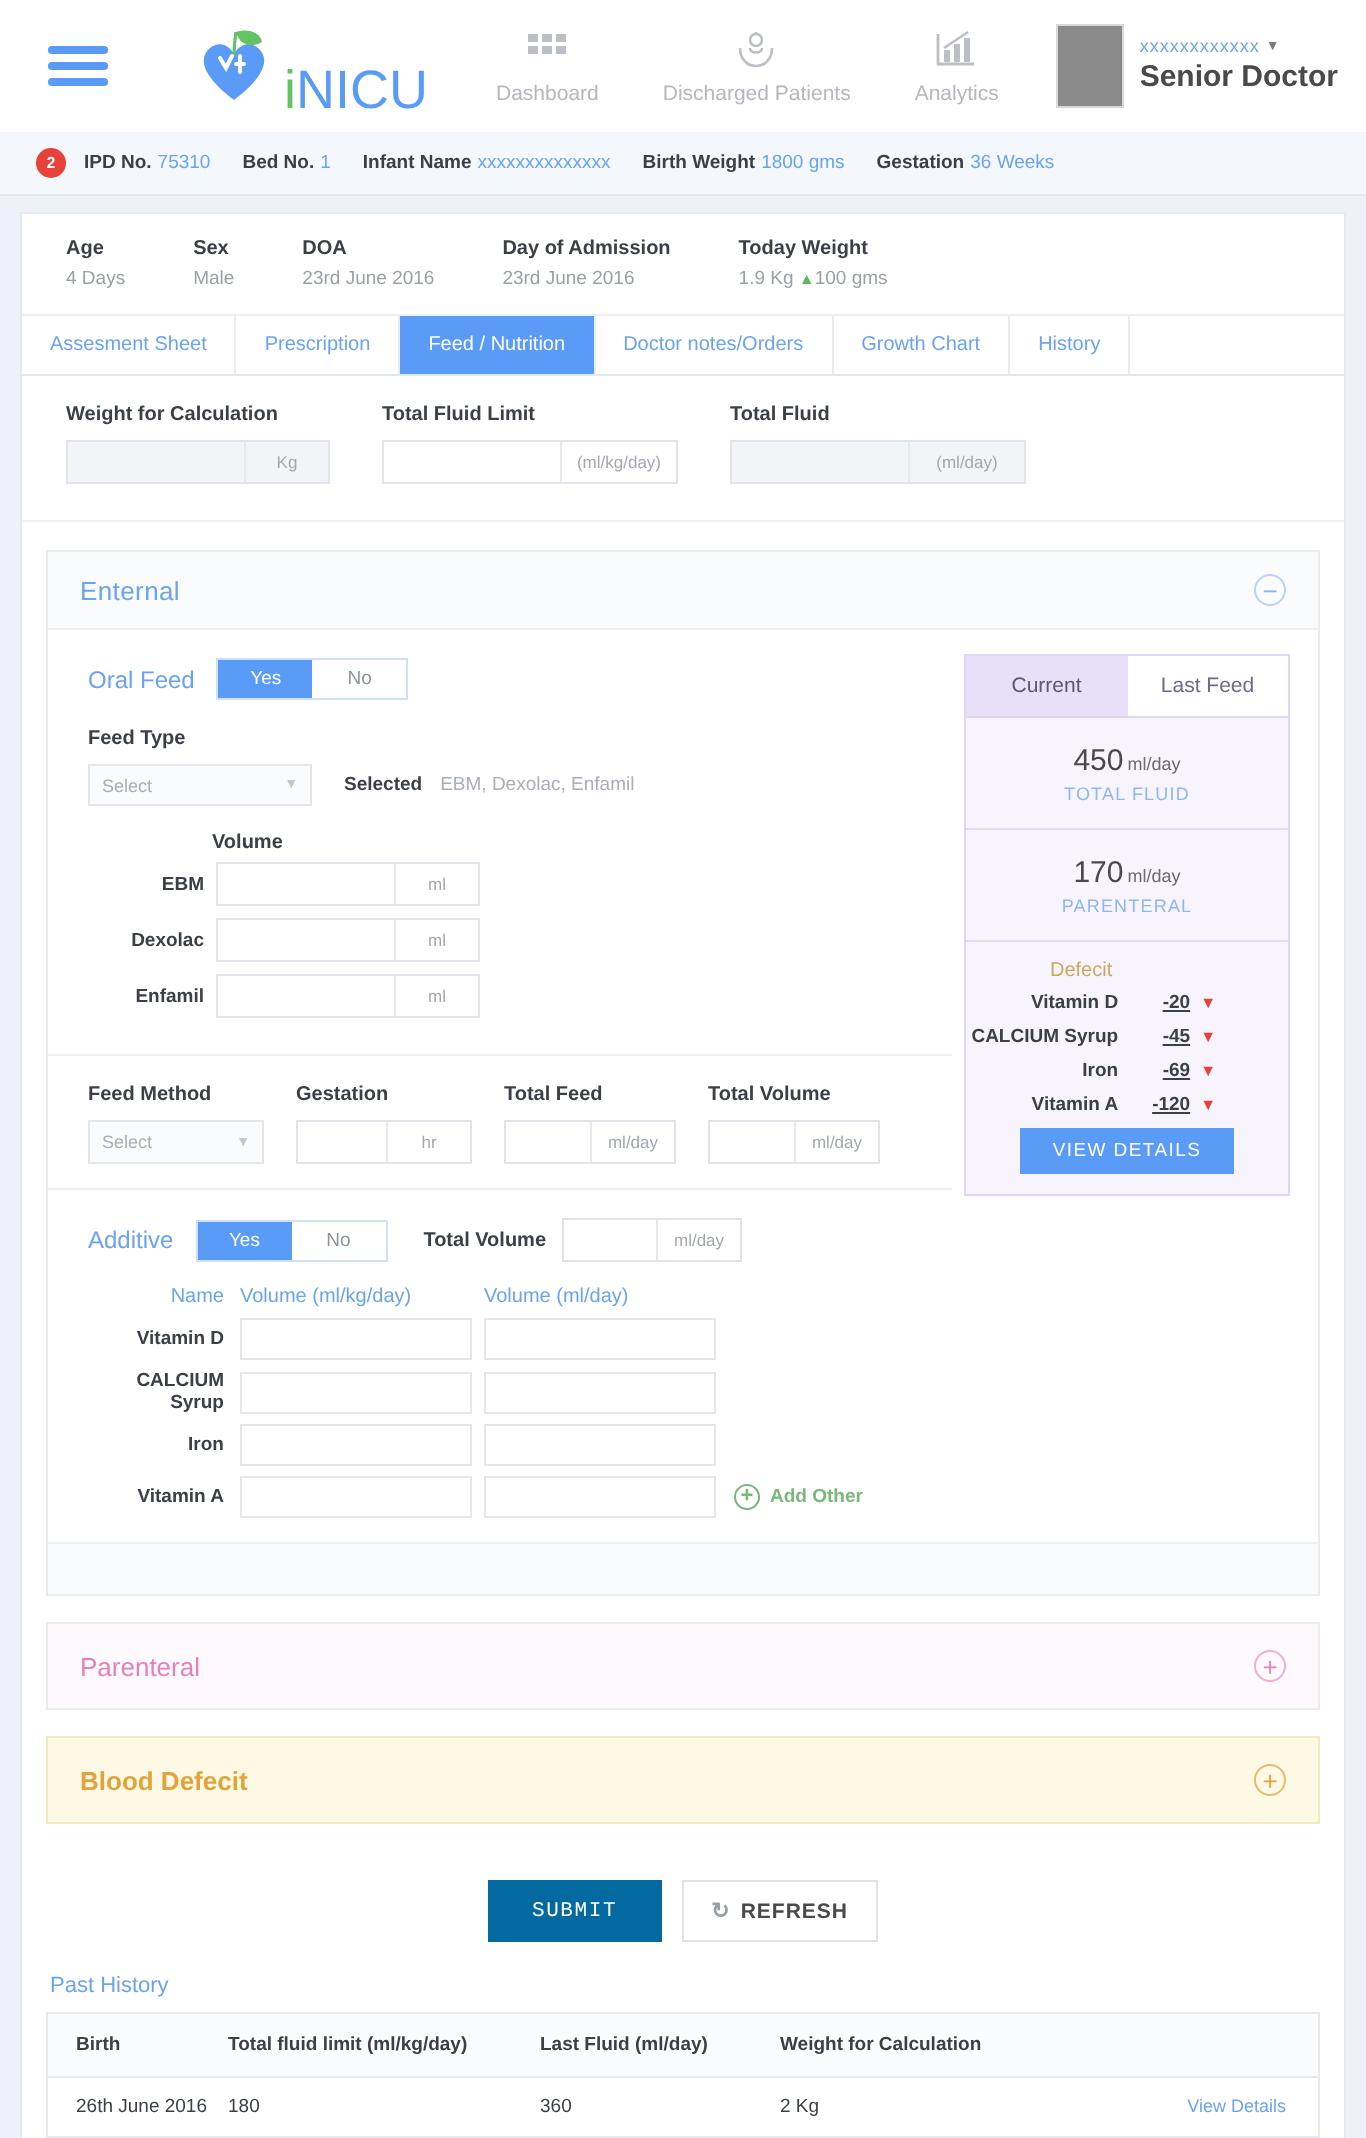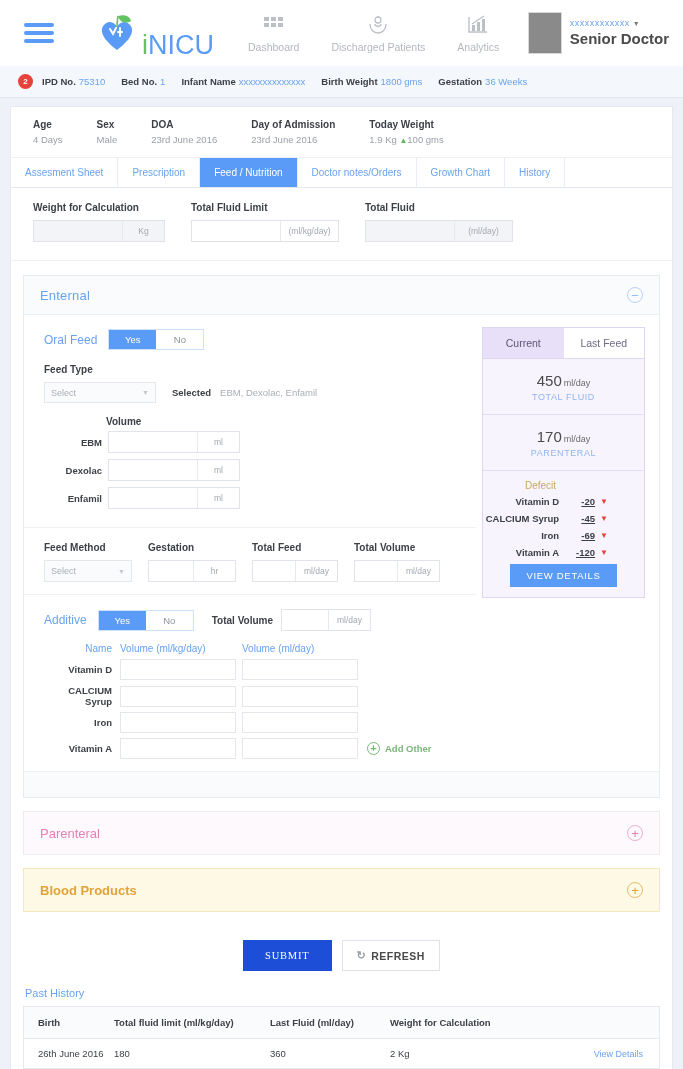--- a/index.html
+++ b/index.html
@@ -194,22 +194,22 @@
   .bar.paren { background: #fdf9fc; }
   .bar.paren .t { color: #e87fb5; font-size: 13px; }
   .bar.paren .circ { border-color: #f0aed2; color: #e87fb5; }
   .bar.blood { background: #fdf9e4; border-color: #f3e8bf; }
   .bar.blood .t { color: #e2a33a; font-size: 13px; font-weight: bold; }
   .bar.blood .circ { border-color: #e8bb6b; color: #e2a33a; }
 
   
   .actions { display: flex; justify-content: center; gap: 10px; margin-top: 28px; }
   .btn-submit {
-    background: #1d4ed8; color: #fff; border: none; padding: 8px 22px; font-size: 10.5px;
-    letter-spacing: 0.8px; cursor: pointer; font-family: Liberation Serif, serif;
+    background: #0369a1; color: #fff; border: none; padding: 8px 22px; font-size: 10.5px;
+    letter-spacing: 0.8px; cursor: pointer; font-family: Liberation Mono, monospace;
   }
   .btn-refresh {
     background: #fff; color: #4a4a4a; border: 1px solid #dfe3e9; padding: 8px 14px; font-size: 10.5px;
     letter-spacing: 0.5px; cursor: pointer; display: flex; align-items: center; gap: 5px;
     font-family: "Liberation Sans", sans-serif; font-weight: bold;
   }
   .refresh-ic { color: #9aa0a8; font-size: 11px; }
 
   
   .ph-title { font-size: 11px; color: #6aa3f0; margin: 16px 0 7px 14px; }
@@ -580,21 +580,21 @@
 
       <div class="sec-foot"></div>
     </div>
 
     <div class="bar paren">
       <div class="t">Parenteral</div>
       <div class="circ">+</div>
     </div>
 
     <div class="bar blood">
-      <div class="t">Blood Products</div>
+      <div class="t">Blood Defecit</div>
       <div class="circ">+</div>
     </div>
 
     <div class="actions">
       <button class="btn-submit">SUBMIT</button>
       <button class="btn-refresh">
         <span class="refresh-ic">↻</span>
         <span>REFRESH</span>
       </button>
     </div>

